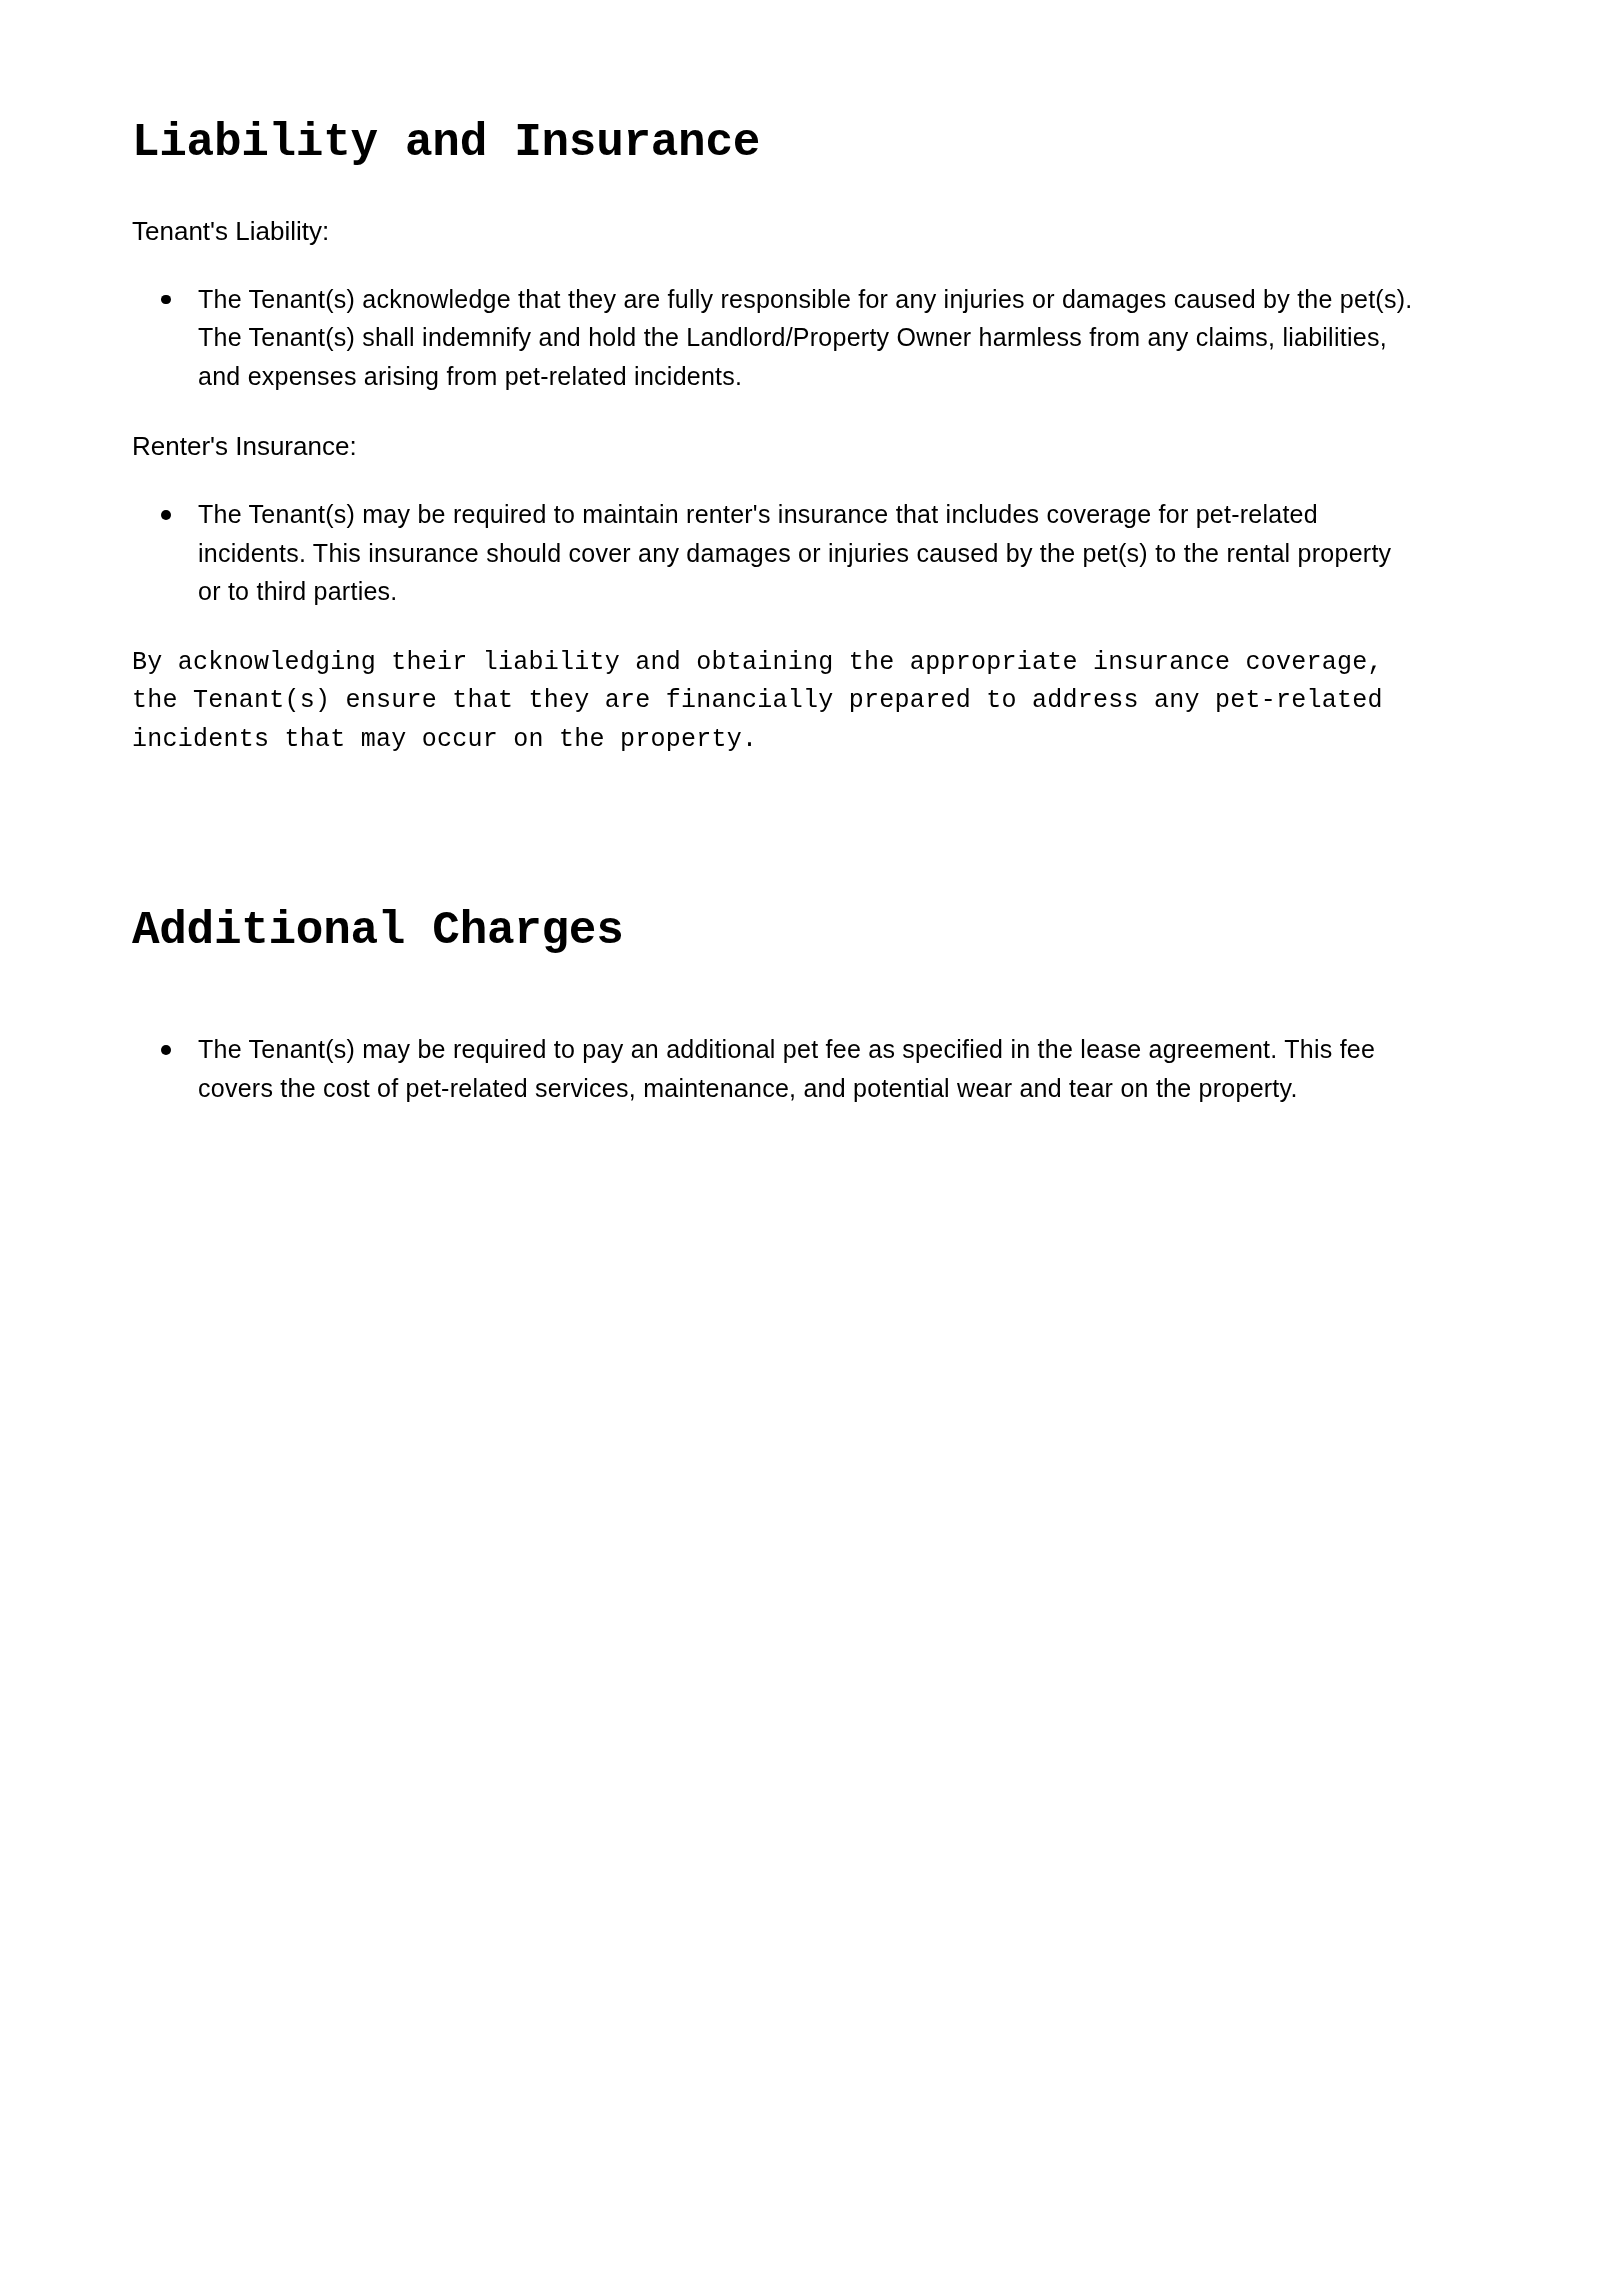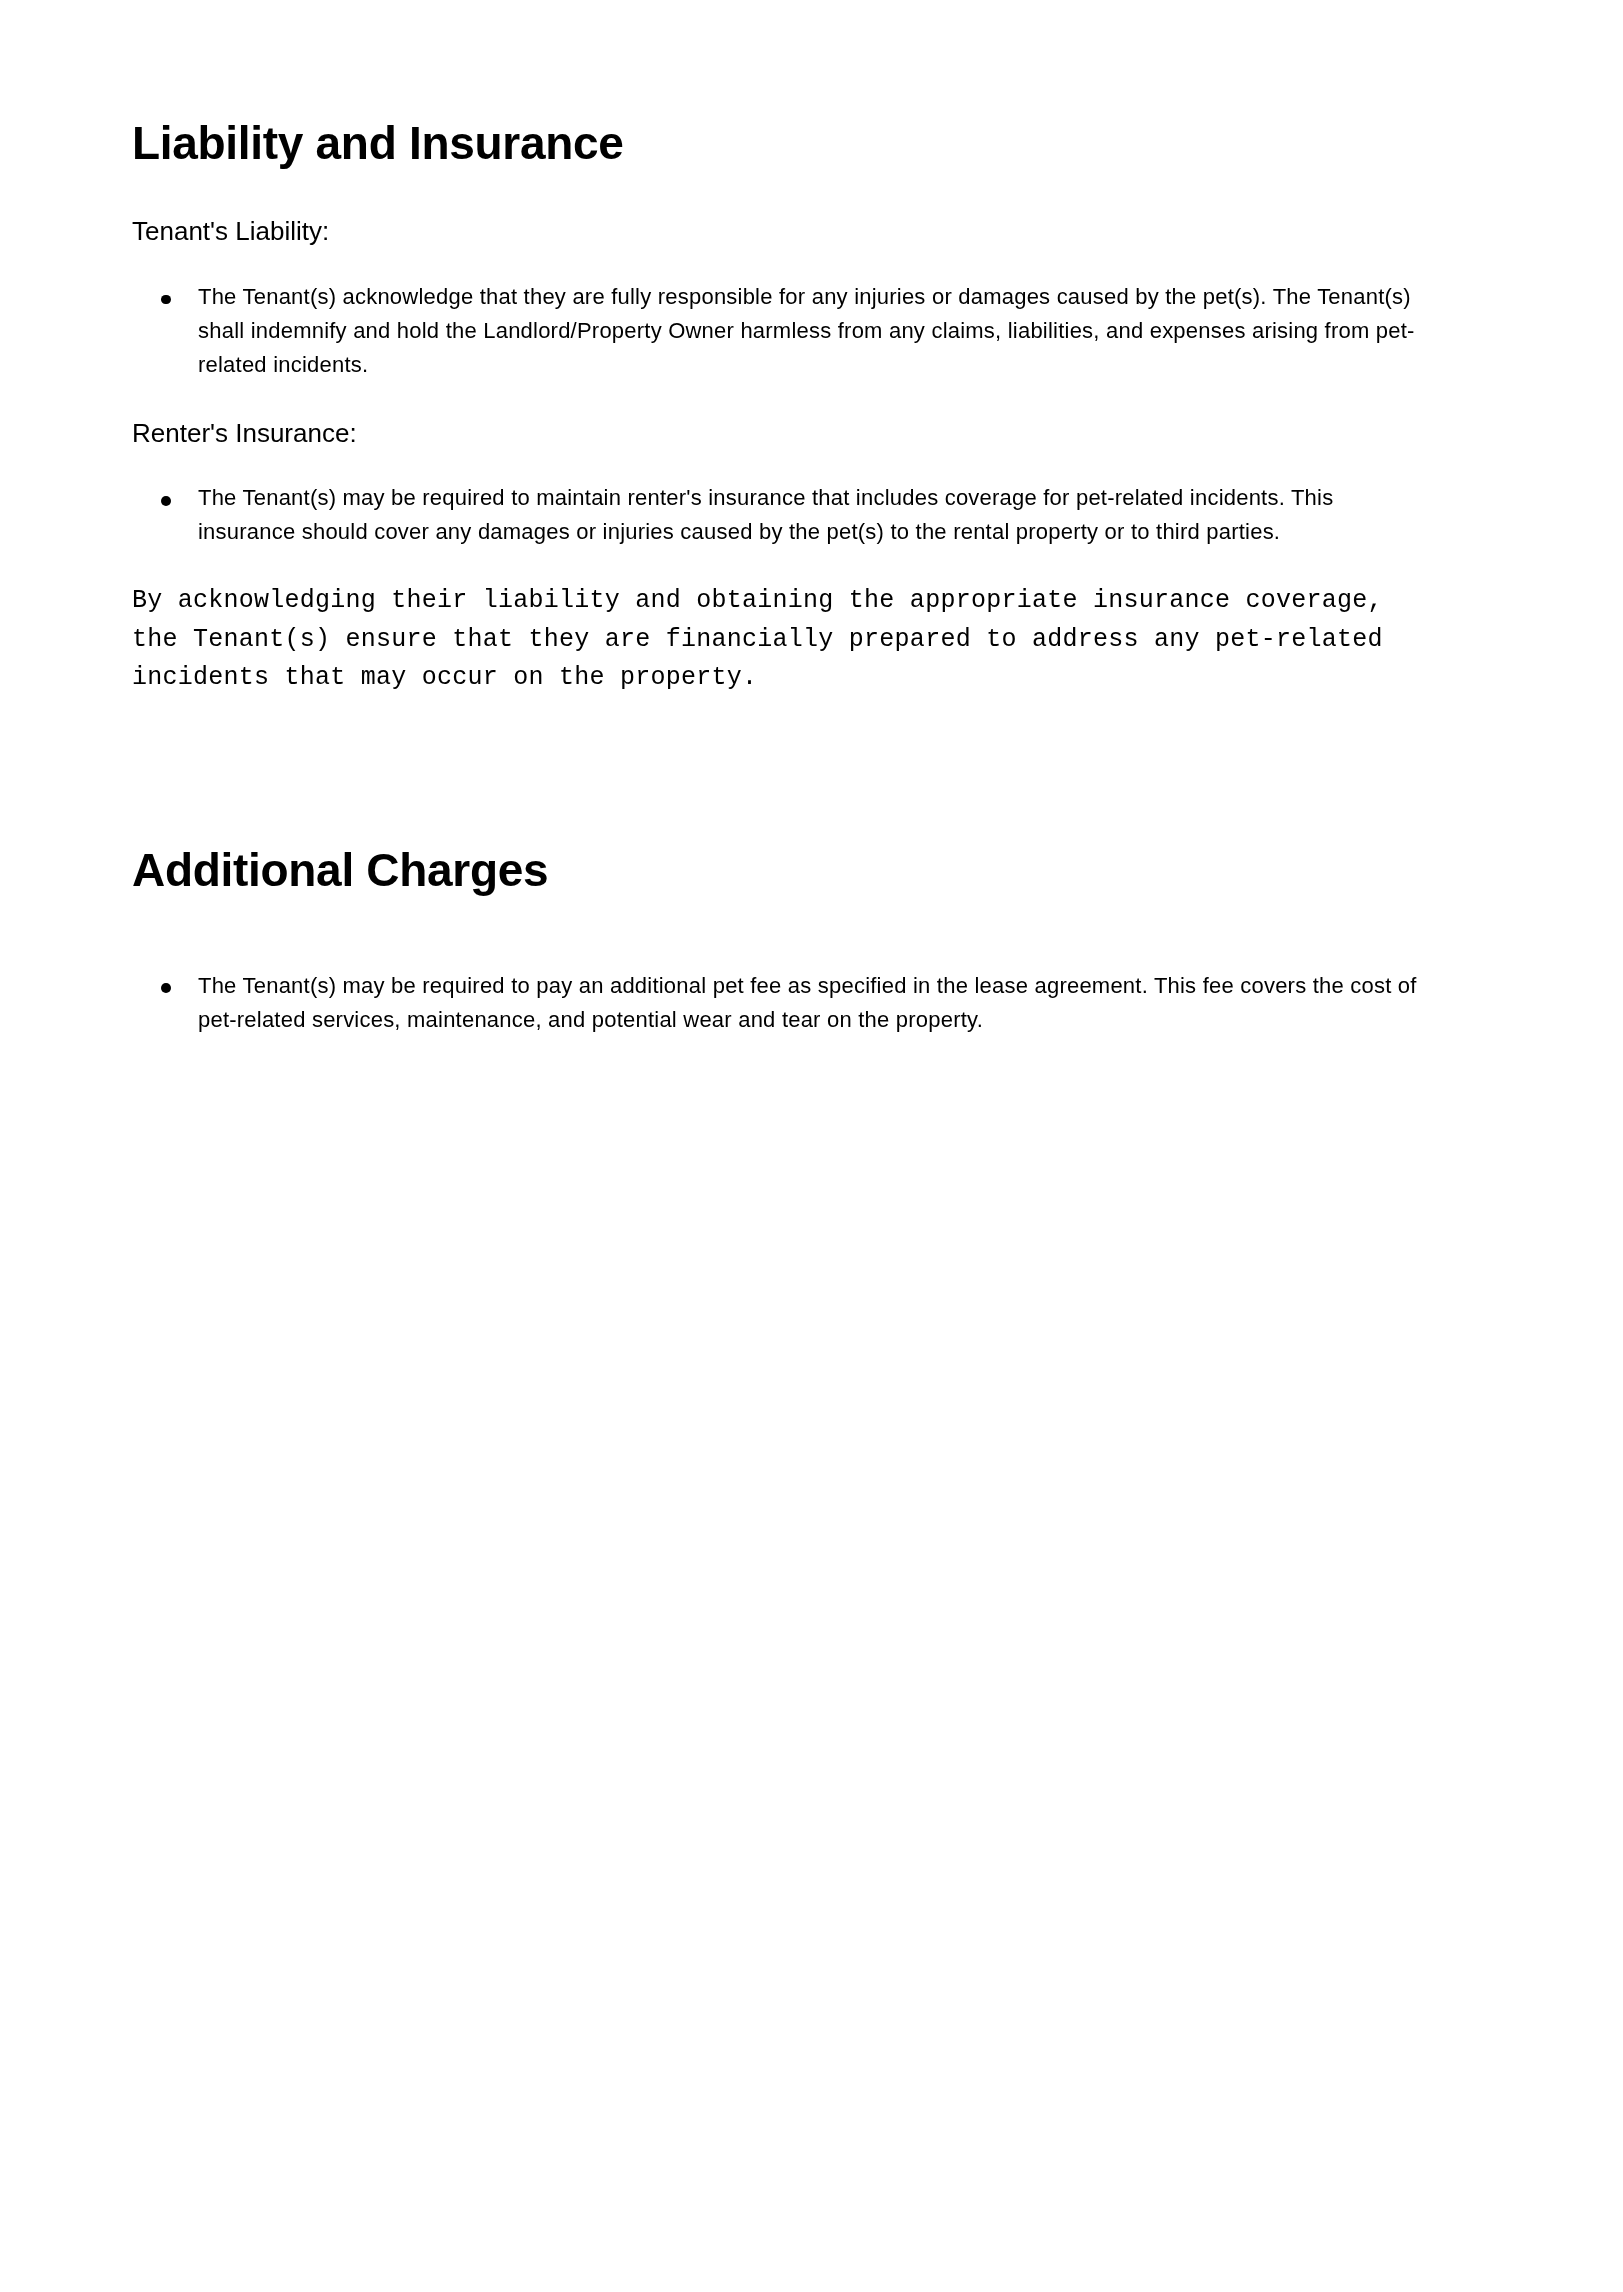--- a/index.html
+++ b/index.html
@@ -33,20 +33,21 @@
 
   
   h1.doc-heading {
     font-size: 46px;
     font-weight: bold;
     line-height: 1.18;
     letter-spacing: -0.3px;
     margin: 0;
     padding: 0;
     color: #000000;
+    font-family: Liberation Mono, monospace;
   }
 
   .section + .section {
     margin-top: 145px;
   }
 
   .subheading {
     font-size: 26px;
     font-weight: normal;
     line-height: 1.45;
@@ -82,21 +83,21 @@
   ul.bullet-list {
     list-style: none;
     margin: 0;
     padding: 0;
   }
 
   ul.bullet-list li {
     position: relative;
     padding-left: 66px;
     margin: 0 0 0 0;
-    font-size: 22px;
+    font-size: 25px;
     line-height: 1.54;
     color: #000000;
     letter-spacing: 0.01em;
   }
 
   ul.bullet-list li .bullet-dot {
     position: absolute;
     left: 29px;
     top: 14.7px;
     width: 9.8px;

